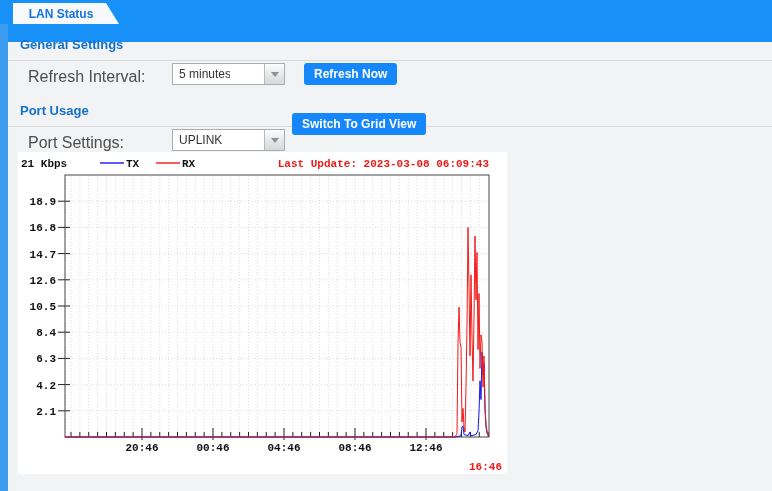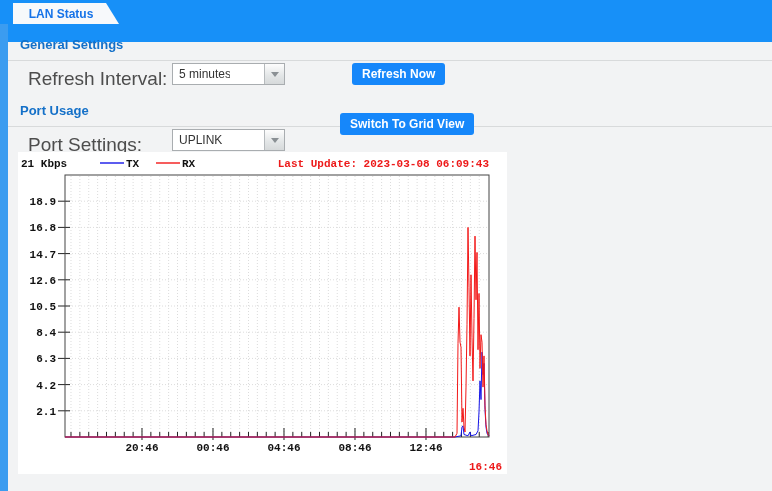--- a/index.html
+++ b/index.html
@@ -17,41 +17,41 @@
     left:13px;top:3px;width:106px;height:21px;background:#f7f9fb;
     clip-path:polygon(0 0, calc(100% - 13px) 0, 100% 100%, 0 100%);
     display:flex;align-items:center;justify-content:center;
     padding-right:10px;box-sizing:border-box;
     font-size:12px;font-weight:bold;color:#1673e8;cursor:pointer;
   }
 
   .section-title{font-size:13px;font-weight:bold;color:#1470c8;text-align:center;}
   .divider{left:8px;width:764px;height:1px;background:#d8dadb;}
 
-  .field-label{font-size:19px;color:#4d4d4d;}
+  .field-label{font-size:16px;color:#4d4d4d;}
 
   .combo{
     width:113px;height:22px;background:#ffffff;border:1px solid #a9adb0;
     box-sizing:border-box;display:flex;align-items:center;cursor:pointer;
   }
   .combo .val{flex:1;font-size:12px;color:#333;padding-left:6px;white-space:nowrap;overflow:hidden;}
   .combo .arrow-btn{
     width:19px;height:100%;border-left:1px solid #b6babd;
     background:linear-gradient(#fdfdfd,#e2e5e6 60%,#d6d9da);
     display:flex;align-items:center;justify-content:center;
   }
   .combo .arrow-btn .tri{
     width:0;height:0;border-left:4px solid transparent;border-right:4px solid transparent;
     border-top:5px solid #8a9094;
   }
 
   .btn{
     height:22px;background:#1687fa;border:none;border-radius:3px;
     color:#fff;font-size:12px;font-weight:bold;font-family:"Liberation Sans",sans-serif;
-    padding:0 10px;cursor:pointer;display:flex;align-items:center;justify-content:center;margin-left:48px;
+    padding:0 10px;cursor:pointer;display:flex;align-items:center;justify-content:center;
   }
 
   .chart-panel{left:18px;top:152px;width:489px;height:322px;background:#ffffff;}
 
   
   .grid{stroke:#dcdcdc;stroke-width:1;stroke-dasharray:1,2;}
   .tick{stroke:#222;stroke-width:1;}
   .axis-text{font-family:"Liberation Mono","DejaVu Sans Mono",monospace;font-size:11px;font-weight:700;fill:#111;}
   .red-text{fill:#ed1a1a;}
   .plot-border{fill:none;stroke:#454545;stroke-width:1;}

